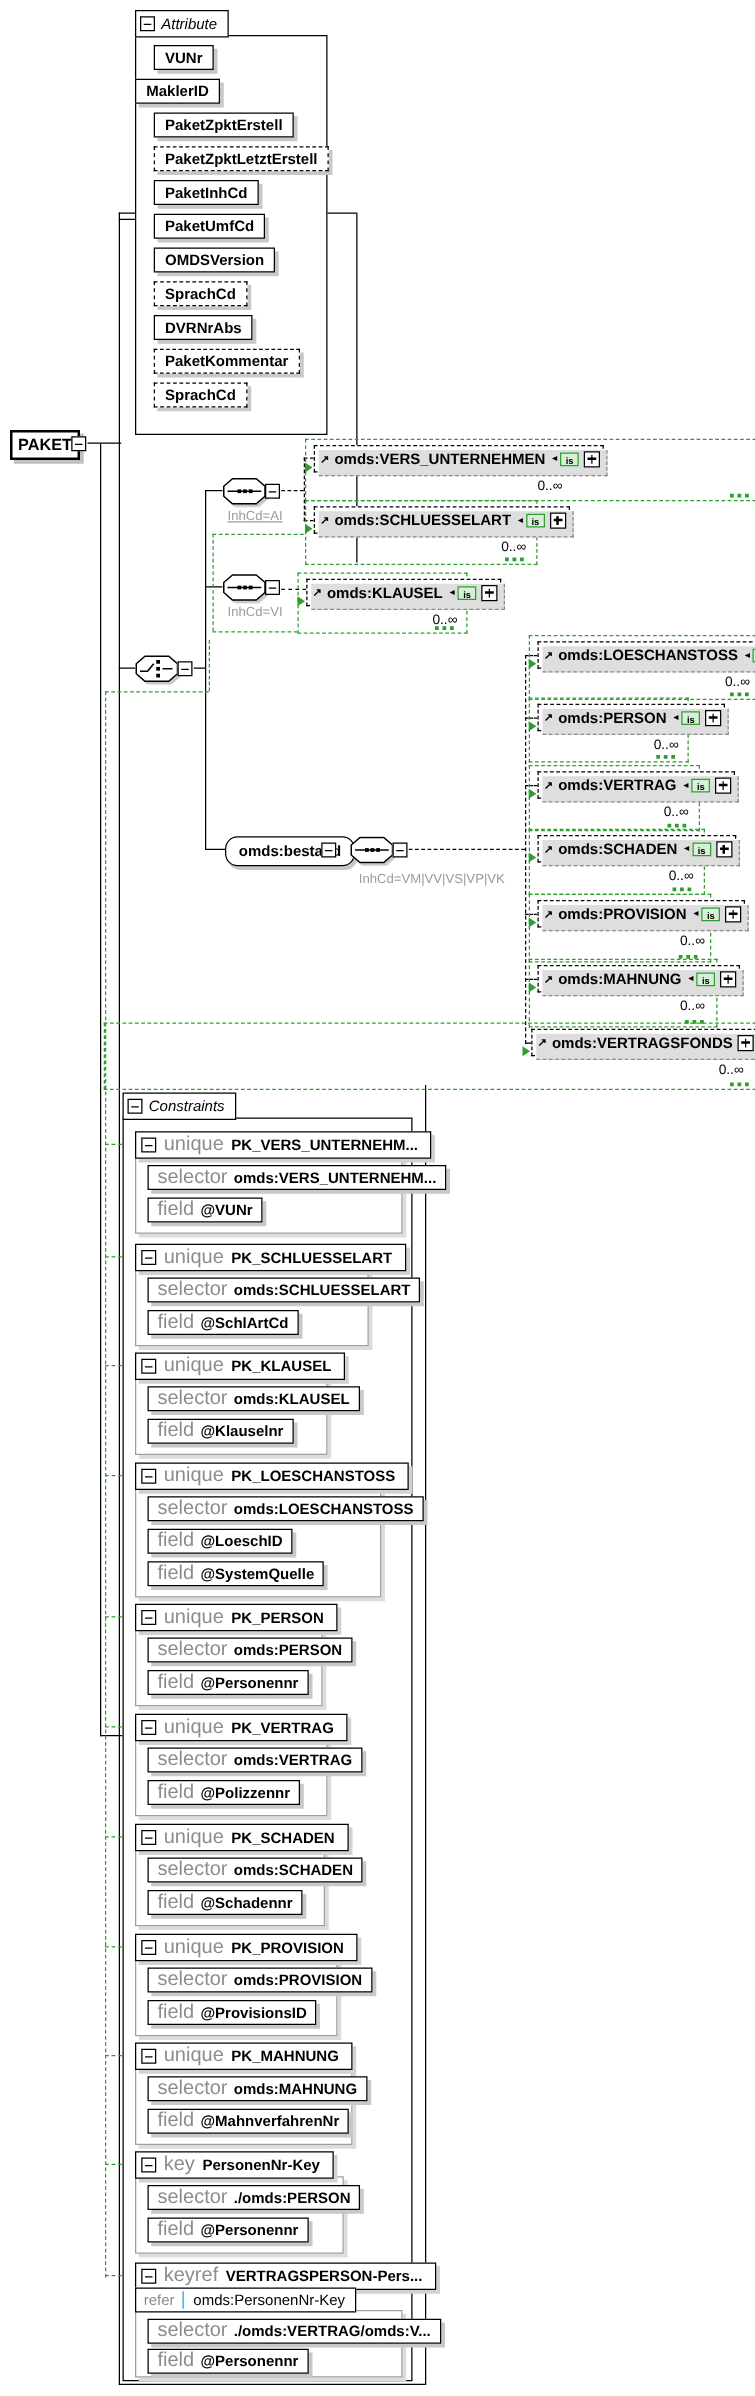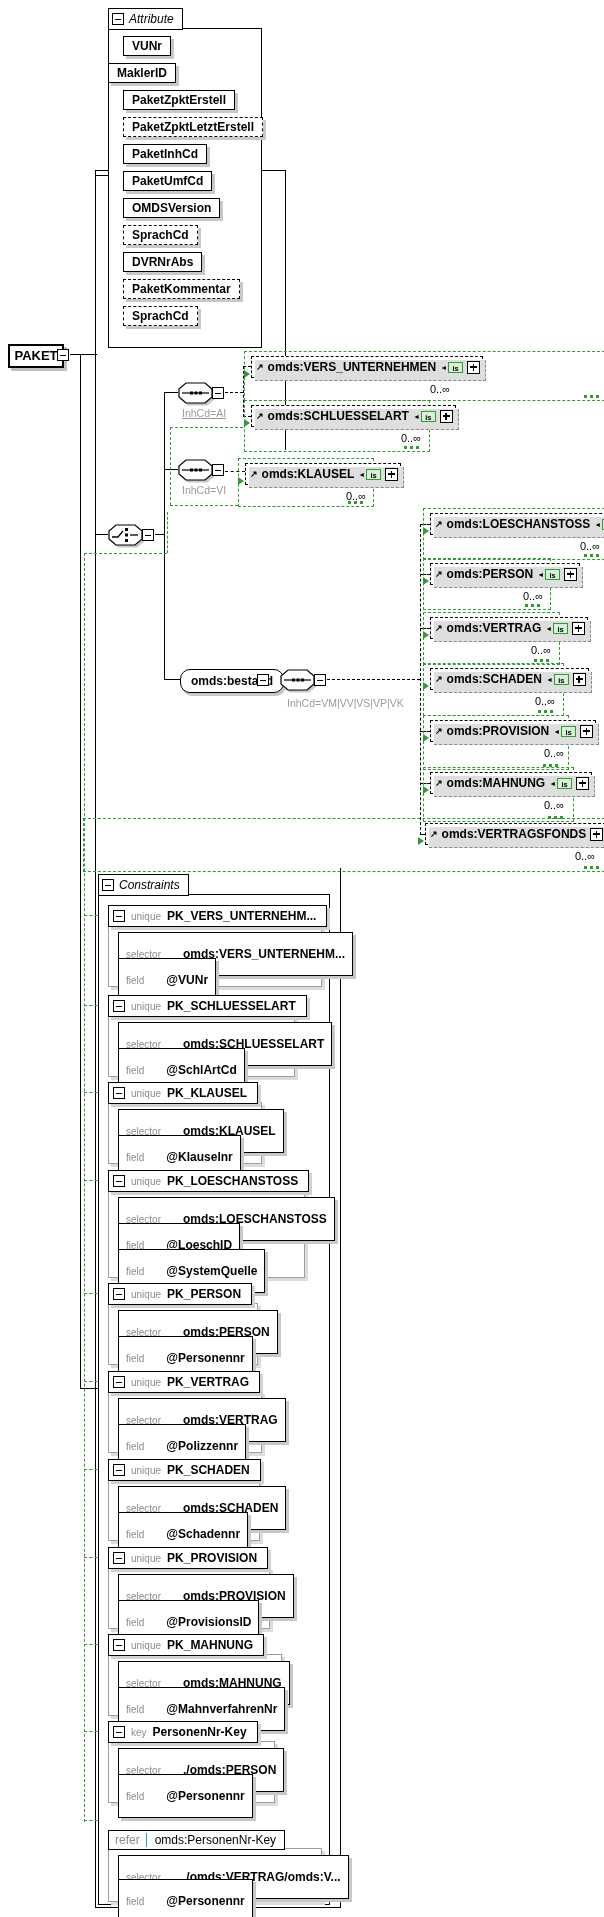--- a/index.html
+++ b/index.html
@@ -48,25 +48,25 @@
   .card{position:absolute;font-size:11px;text-align:right;width:46px;z-index:3;}
   .glabel{position:absolute;font-size:10.5px;color:#9b9b9b;white-space:nowrap;z-index:3;}
   .octa{position:absolute;z-index:3;filter:drop-shadow(2px 2px 0 #c8c8c8);}
   .bestand{position:absolute;height:22px;line-height:22px;padding:0 10px;background:#fff;
         border:1px solid #000;border-radius:10px;font-weight:bold;font-size:12px;white-space:nowrap;
         box-shadow:2px 3px 0 #c8c8c8;z-index:3;}
   
   .chead{position:absolute;display:inline-flex;align-items:center;gap:6px;height:20px;
         padding:0 10px 0 4px;background:#fff;border:1px solid #000;z-index:4;white-space:nowrap;
         box-shadow:3px 3px 0 #d2d2d2;}
-  .ckind{color:#8c8c8c;font-size:10px;}
+  .ckind{color:#8c8c8c;font-size:16px;}
   .cname{font-weight:bold;font-size:12px;}
   .cbody{position:absolute;border:1px solid #9e9e9e;background:#fff;z-index:2;box-shadow:3px 3px 0 #dcdcdc;}
-  .crow{position:absolute;display:inline-flex;align-items:center;gap:22px;height:18px;
-        padding:12px 7px;background:#fff;border:1px solid #000;z-index:3;white-space:nowrap;
+  .crow{position:absolute;display:inline-flex;align-items:center;gap:5px;height:18px;
+        padding:0 7px;background:#fff;border:1px solid #000;z-index:3;white-space:nowrap;
         box-shadow:3px 3px 0 #c8c8c8;}
   .cval{font-weight:bold;font-size:12px;}
   .creferrow{position:absolute;display:inline-flex;align-items:center;height:18px;background:#fff;
         border:1px solid #000;z-index:4;white-space:nowrap;font-size:12px;}
   .creferrow .ckey{padding:0 6px;border-right:1px solid #0ea5e9;color:#8c8c8c;}
   .creferrow .cref{padding:0 8px;}
 </style>
 </head>
 <body>
 
@@ -514,20 +514,25 @@
   <div class="crow" style="left:118px;top:1748px;">
     <span class="ckind">selector</span>
     <span class="cval">./omds:PERSON</span>
     </div>
   <div class="crow" style="left:118px;top:1774px;">
     <span class="ckind">field</span>
     <span class="cval">@Personennr</span>
     </div>
 
   <div class="cbody" style="left:108px;top:1848px;width:212px;height:52px;"></div>
+  <div class="chead" style="left:108px;top:1810px;">
+    <span class="minusbox"></span>
+    <span class="ckind">keyref</span>
+    <span class="cname">VERTRAGSPERSON-Pers...</span>
+  </div>
   <div class="creferrow" style="left:108px;top:1830px;">
     <span class="ckey">refer</span>
     <span class="cref">omds:PersonenNr-Key</span>
     </div>
   <div class="crow" style="left:118px;top:1855px;">
     <span class="ckind">selector</span>
     <span class="cval">./omds:VERTRAG/omds:V...</span>
     </div>
   <div class="crow" style="left:118px;top:1879px;">
     <span class="ckind">field</span>

